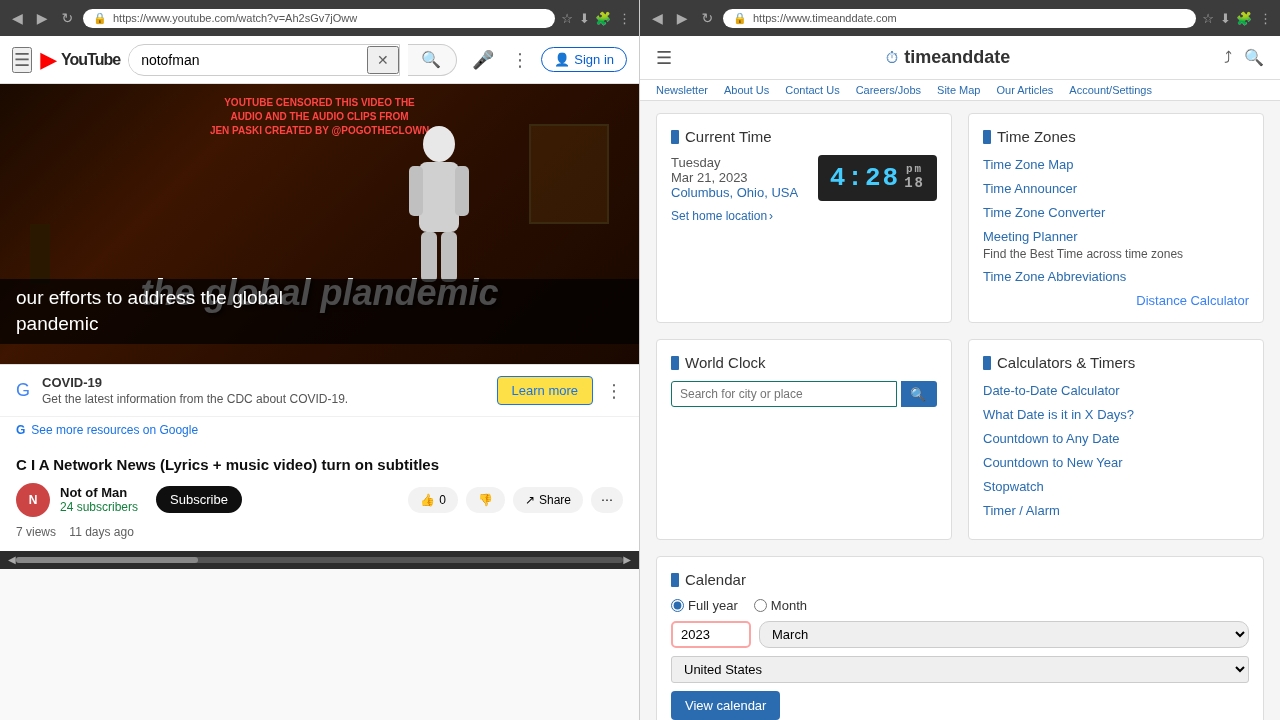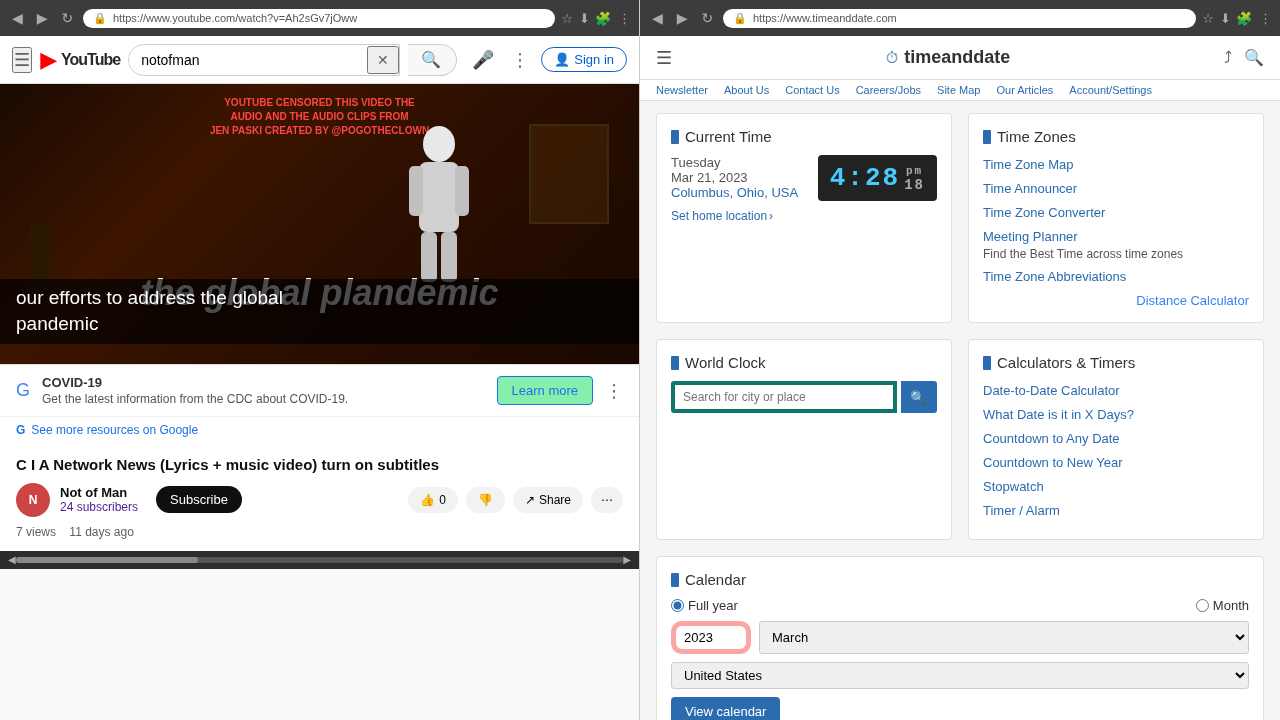--- a/index.html
+++ b/index.html
@@ -190,21 +190,21 @@
       border-top: 1px solid #e0e0e0;
       padding: 10px 16px;
       display: flex;
       align-items: center;
       gap: 12px;
     }
     .covid-text-section { flex: 1; }
     .covid-title { font-size: 13px; font-weight: bold; color: #333; }
     .covid-desc { font-size: 12px; color: #555; margin-top: 2px; }
     .learn-more-btn {
-      background: #86efac;
+      background: #fde047;
       border: 1px solid #1a73e8;
       color: #1a73e8;
       border-radius: 4px;
       padding: 6px 14px;
       font-size: 13px;
       cursor: pointer;
       font-weight: 500;
     }
     .covid-more-btn { color: #606060; font-size: 18px; background: none; border: none; cursor: pointer; }
     .google-resources {
@@ -215,21 +215,21 @@
     }
     .google-g { font-size: 13px; color: #4285f4; font-weight: bold; }
     .google-resources span { font-size: 12px; color: #1a73e8; cursor: pointer; }
 
     
     .video-info { background: #fff; padding: 12px 16px; }
     .video-title { font-size: 15px; font-weight: bold; color: #0f0f0f; line-height: 1.3; }
     .channel-row { display: flex; align-items: center; gap: 10px; margin-top: 8px; }
     .channel-avatar { width: 34px; height: 34px; border-radius: 50%; background: #c44; display: flex; align-items: center; justify-content: center; color: #fff; font-size: 12px; font-weight: bold; flex-shrink: 0; }
     .channel-info .channel-name { font-size: 13px; font-weight: bold; color: #0f0f0f; }
-    .channel-info .channel-subs { font-size: 12px; color: #4c1d95; }
+    .channel-info .channel-subs { font-size: 12px; color: #15803d; }
     .subscribe-btn {
       margin-left: 8px;
       background: #0f0f0f;
       color: #fff;
       border: none;
       border-radius: 16px;
       padding: 6px 14px;
       font-size: 13px;
       cursor: pointer;
       font-weight: 500;
@@ -345,34 +345,34 @@
     .digital-clock {
       background: #222;
       color: #4cf;
       font-family: 'Courier New', monospace;
       font-size: 26px;
       font-weight: bold;
       padding: 8px 12px;
       border-radius: 4px;
       letter-spacing: 2px;
       display: flex;
-      align-items: flex-end;
+      align-items: flex-start;
       gap: 4px;
     }
     .clock-pm { font-size: 11px; color: #aaa; display: flex; flex-direction: column; align-items: center; justify-content: center; }
 
     
     .world-clock-search {
       display: flex;
       gap: 4px;
       margin-top: 8px;
     }
     .world-clock-input {
       flex: 1;
-      border: 4px solid #0f766e;
+      border: 1px solid #0f766e;
       border-radius: 3px 0 0 3px;
       padding: 5px 8px;
       font-size: 12px;
       outline: none;
     }
     .world-clock-search-btn {
       background: #2b6cb0;
       border: none;
       color: #fff;
       padding: 5px 10px;
@@ -382,35 +382,35 @@
     }
 
     
     .tad-links { list-style: none; }
     .tad-links li { margin-bottom: 6px; }
     .tad-links a { font-size: 13px; color: #2b6cb0; text-decoration: none; cursor: pointer; }
     .tad-links .sub-link { font-size: 12px; color: #555; margin-top: 2px; }
 
     
     .calendar-form { margin-top: 4px; }
-    .cal-radio-row { display: flex; gap: 8px; margin-bottom: 8px; justify-content: space-between; }
+    .cal-radio-row { display: flex; gap: 16px; margin-bottom: 8px; }
     .cal-radio { display: flex; align-items: center; gap: 4px; font-size: 13px; color: #333; cursor: pointer; }
     .cal-radio input { accent-color: #2b6cb0; }
     .cal-select-row { display: flex; gap: 8px; margin-bottom: 8px; }
     .cal-year-input {
-      border: 5px solid #fca5a5;
-      border-radius: 11px;
+      border: 2px solid #fca5a5;
+      border-radius: 5px;
       padding: 4px 8px;
       font-size: 13px;
       width: 80px;
       outline: none;
     }
     .cal-month-select {
       border: 1px solid #ccc;
-      border-radius: 3px;
+      border-radius: 10px;
       padding: 4px 8px;
       font-size: 13px;
       flex: 1;
       outline: none;
     }
     .cal-country-select {
       border: 1px solid #ccc;
       border-radius: 3px;
       padding: 4px 8px;
       font-size: 13px;

